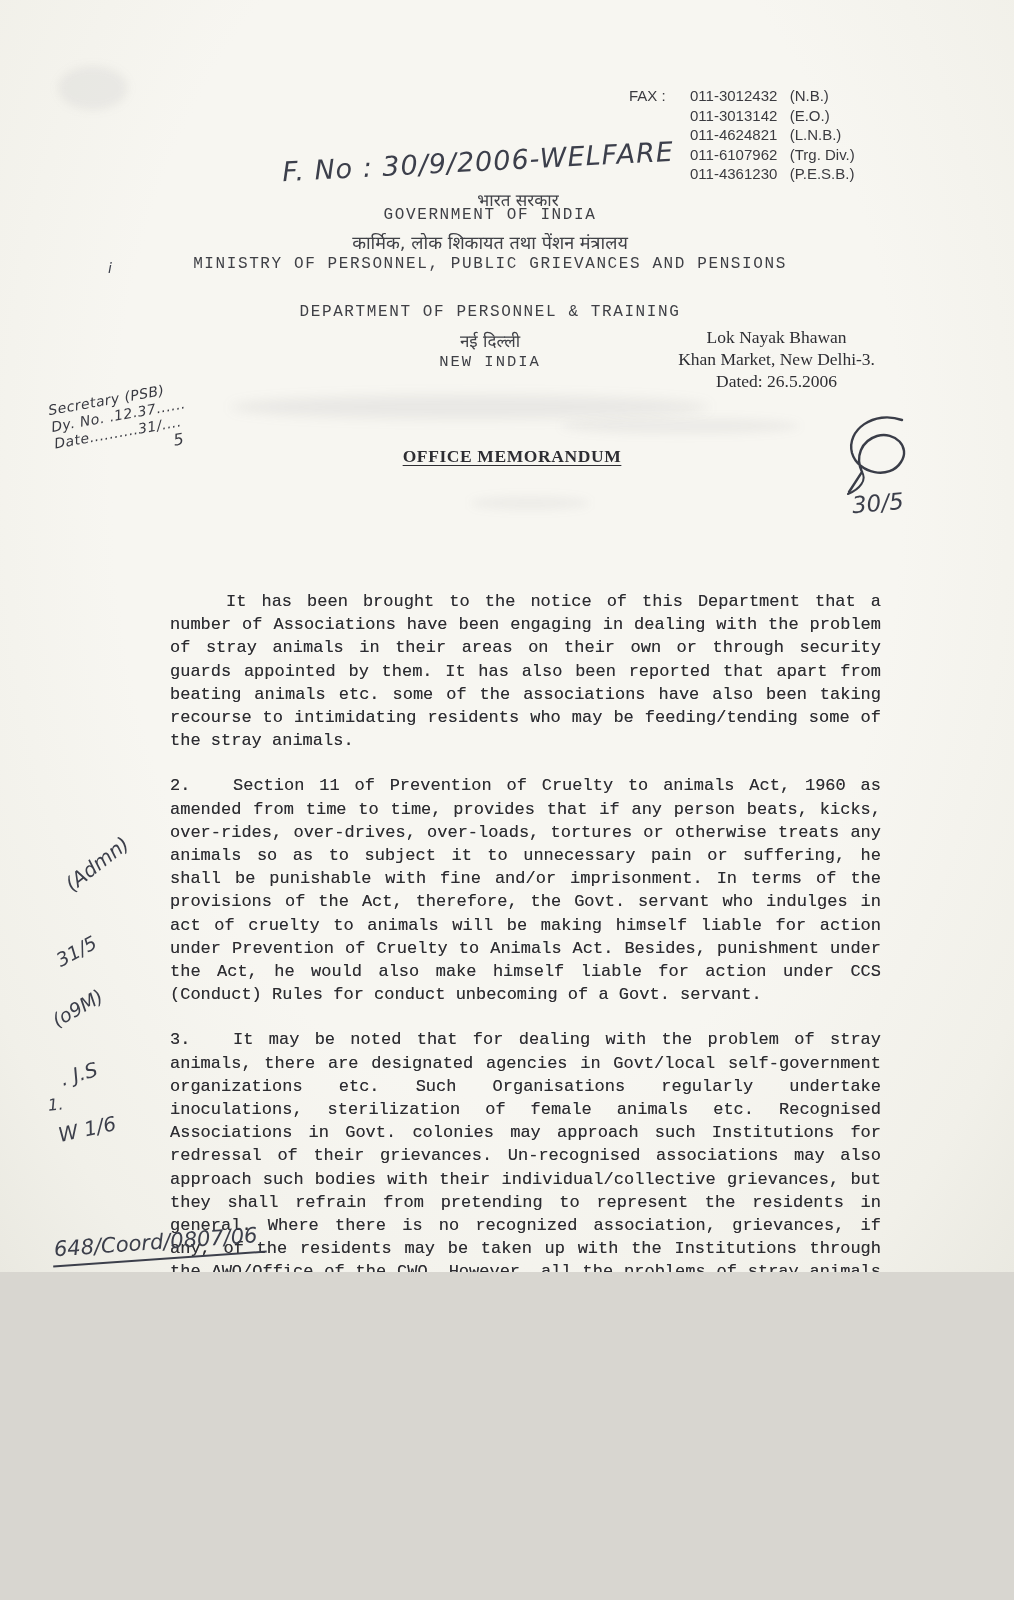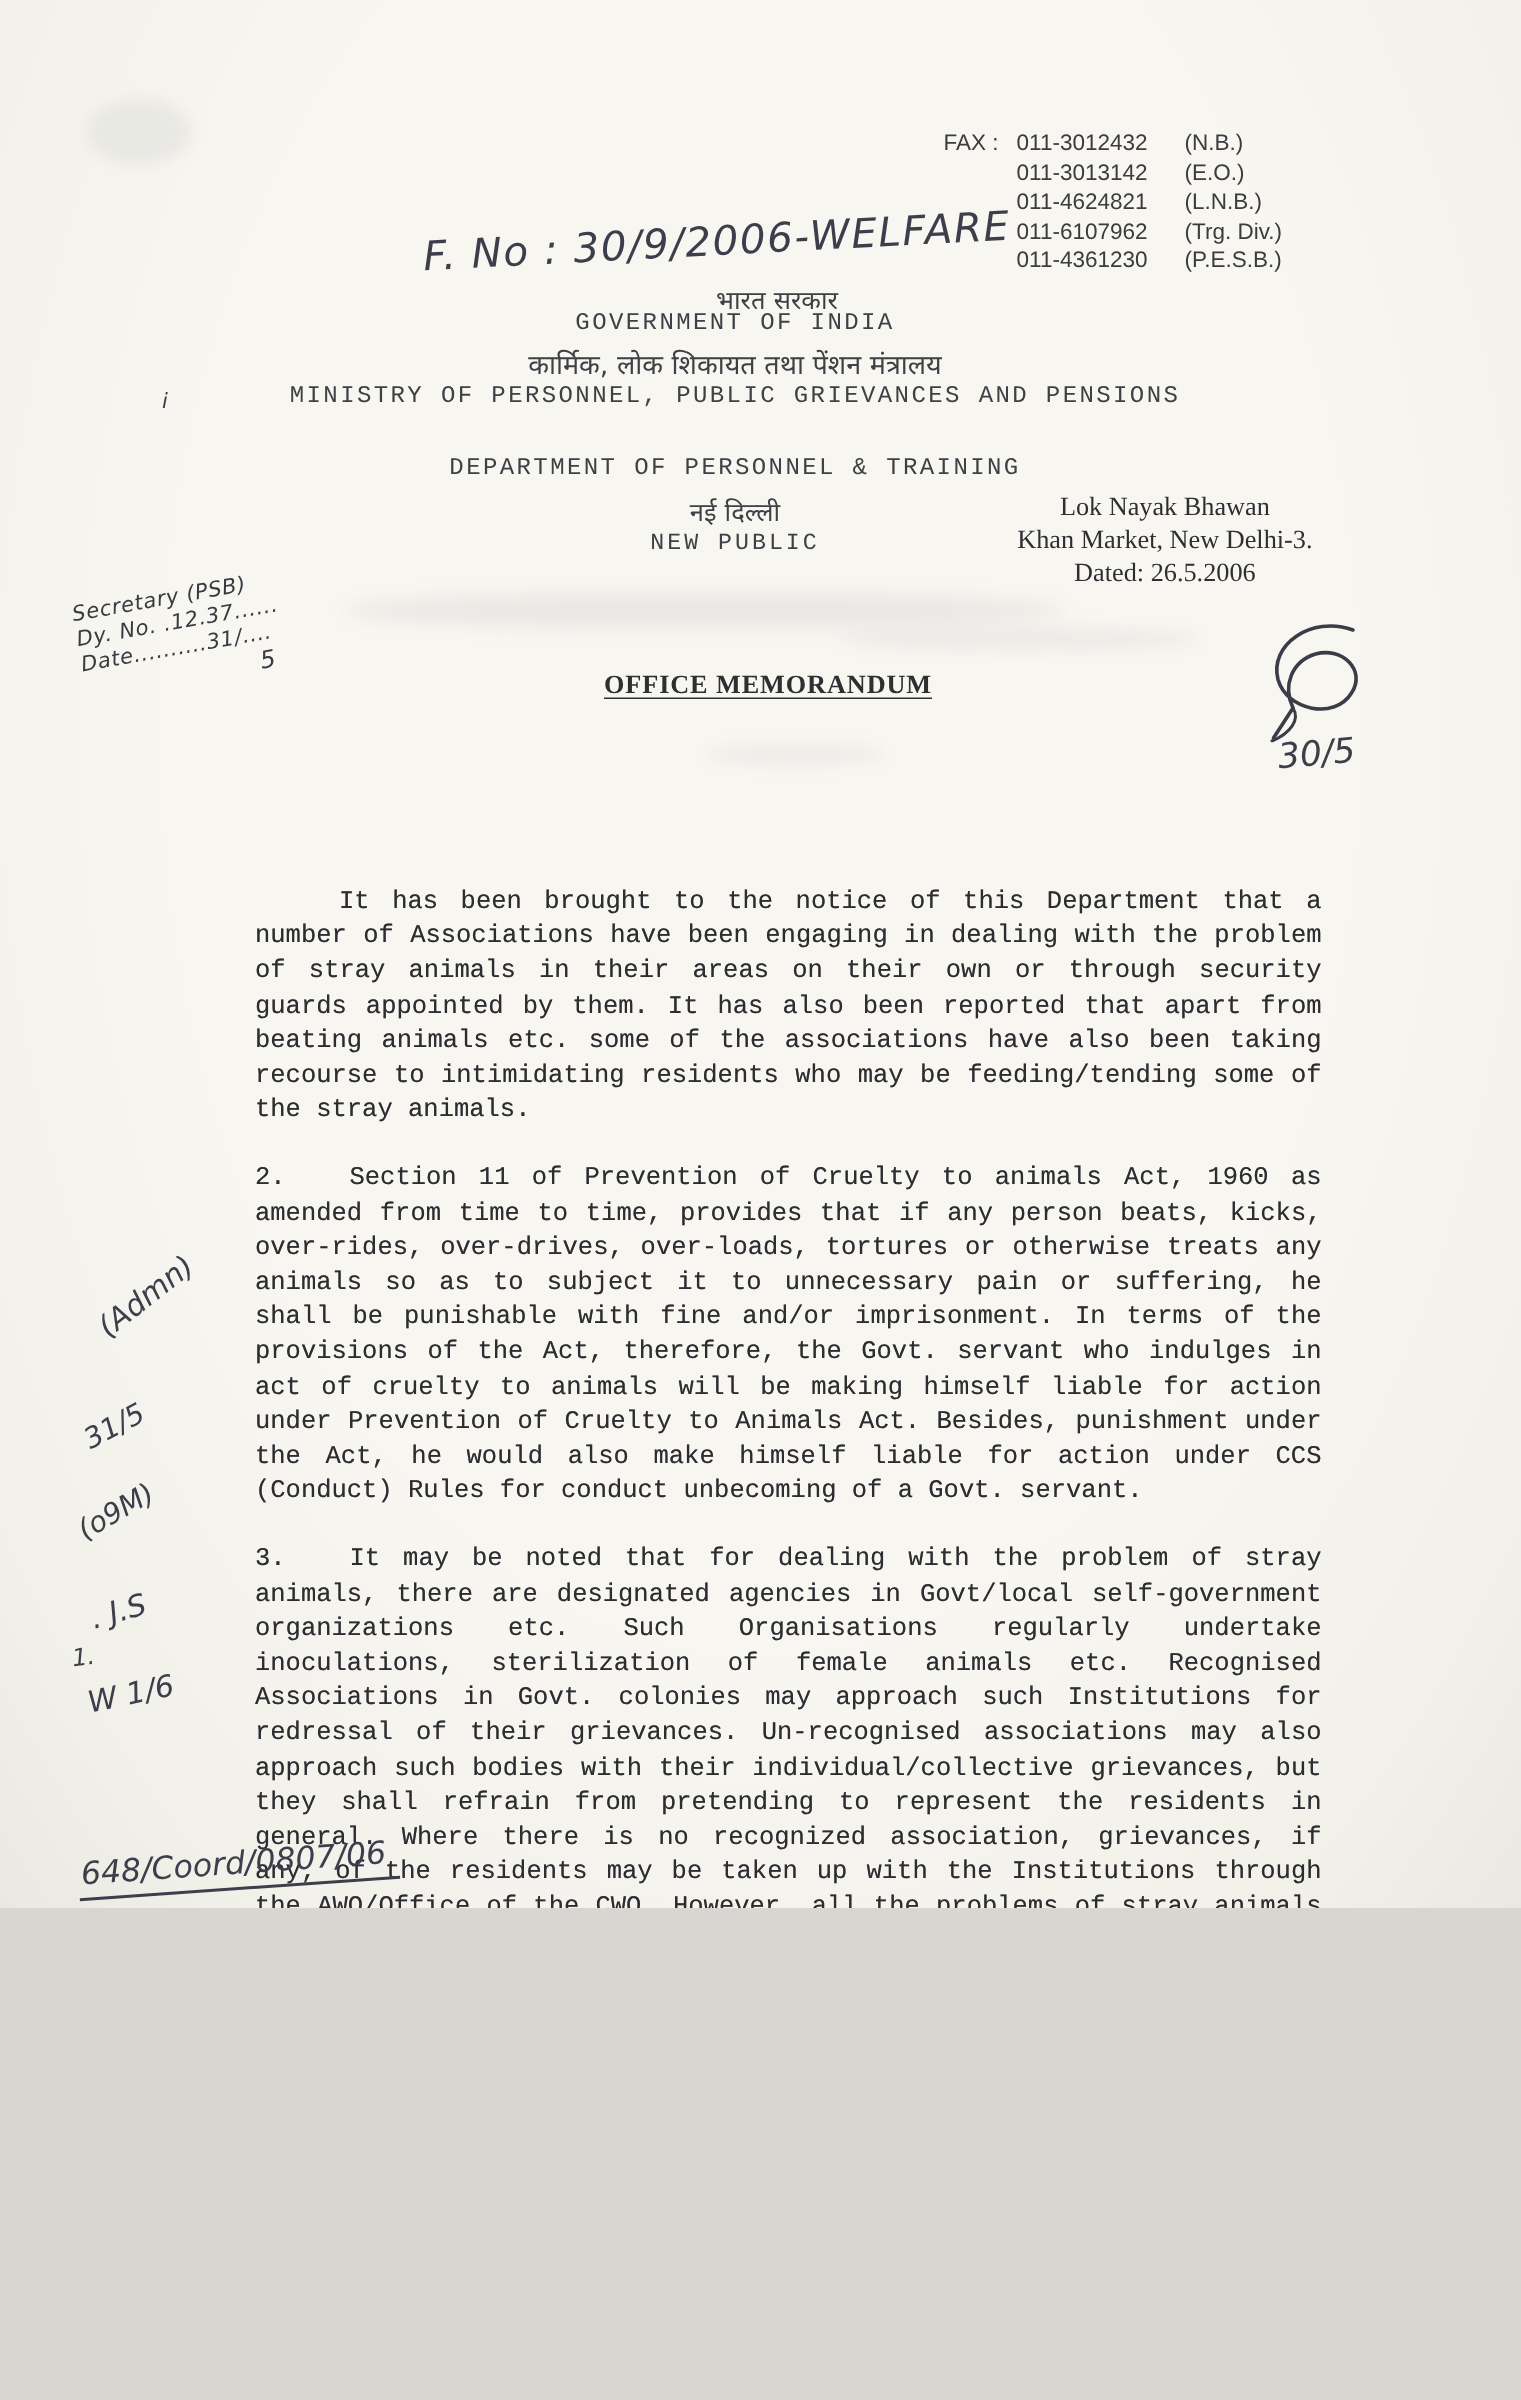--- a/index.html
+++ b/index.html
@@ -6,21 +6,21 @@
   .page {
     position:relative; width:1014px; height:1272px; margin:0 auto;
     background: radial-gradient(ellipse at 50% 38%, #f7f6f1 55%, #f1f0e9 85%, #eae9e1 100%);
     overflow:hidden;
     font-family:"Liberation Serif", serif;
     color:#2c2c31;
   }
   
   .fax-block { position:absolute; top:86px; left:629px; display:flex; gap:12px;
     font-family:"Liberation Sans", sans-serif; font-size:15px; line-height:19.5px; color:#3b3b40; }
-  .fax-num { display:inline-block; width:112px; }
+  .fax-num { display:inline-block; width:112px;text-align:center; }
   
   .hand { font-family:"DejaVu Sans", sans-serif; font-style:italic; color:#3c3f4b; }
   .file-no { position:absolute; top:146px; left:282px; font-size:27px; letter-spacing:1px;
     transform:rotate(-3deg); }
   
   .lh-line { position:absolute; left:0; width:980px; text-align:center; color:#3f4046; }
   .lh-hi  { font-family:"DejaVu Sans", sans-serif; font-size:17px; }
   .lh-en  { font-family:Liberation Mono, monospace; font-size:16px; letter-spacing:1.6px; }
   .lh1 { top:188px;padding-left:28px; } .lh2 { top:206px; } .lh3 { top:230px; font-size:18px; }
   .lh4 { top:255px; } .lh5 { top:280px; font-size:18px; } .lh6 { top:303px; }
@@ -90,21 +90,21 @@
   </div>
 
   <div class="hand file-no">F. No : 30/9/2006-WELFARE</div>
 
   <div class="lh-line lh-hi lh1">भारत सरकार</div>
   <div class="lh-line lh-en lh2">GOVERNMENT OF INDIA</div>
   <div class="lh-line lh-en lh4">MINISTRY OF PERSONNEL, PUBLIC GRIEVANCES AND PENSIONS</div>
   <div class="lh-line lh-hi lh3">कार्मिक, लोक शिकायत तथा पेंशन मंत्रालय</div>
   <div class="lh-line lh-en lh6">DEPARTMENT OF PERSONNEL &amp; TRAINING</div>
   <div class="lh-line lh-hi lh7">नई दिल्ली</div>
-  <div class="lh-line lh-en lh8">NEW PUBLIC</div>
+  <div class="lh-line lh-en lh8">NEW INDIA</div>
 
   <div class="hand stray-mark">i</div>
 
   <div class="addr">
     <div>Lok Nayak Bhawan</div>
     <div>Khan Market, New Delhi-3.</div>
     <div>Dated: 26.5.2006</div>
   </div>
 
   <div class="hand stamp">

